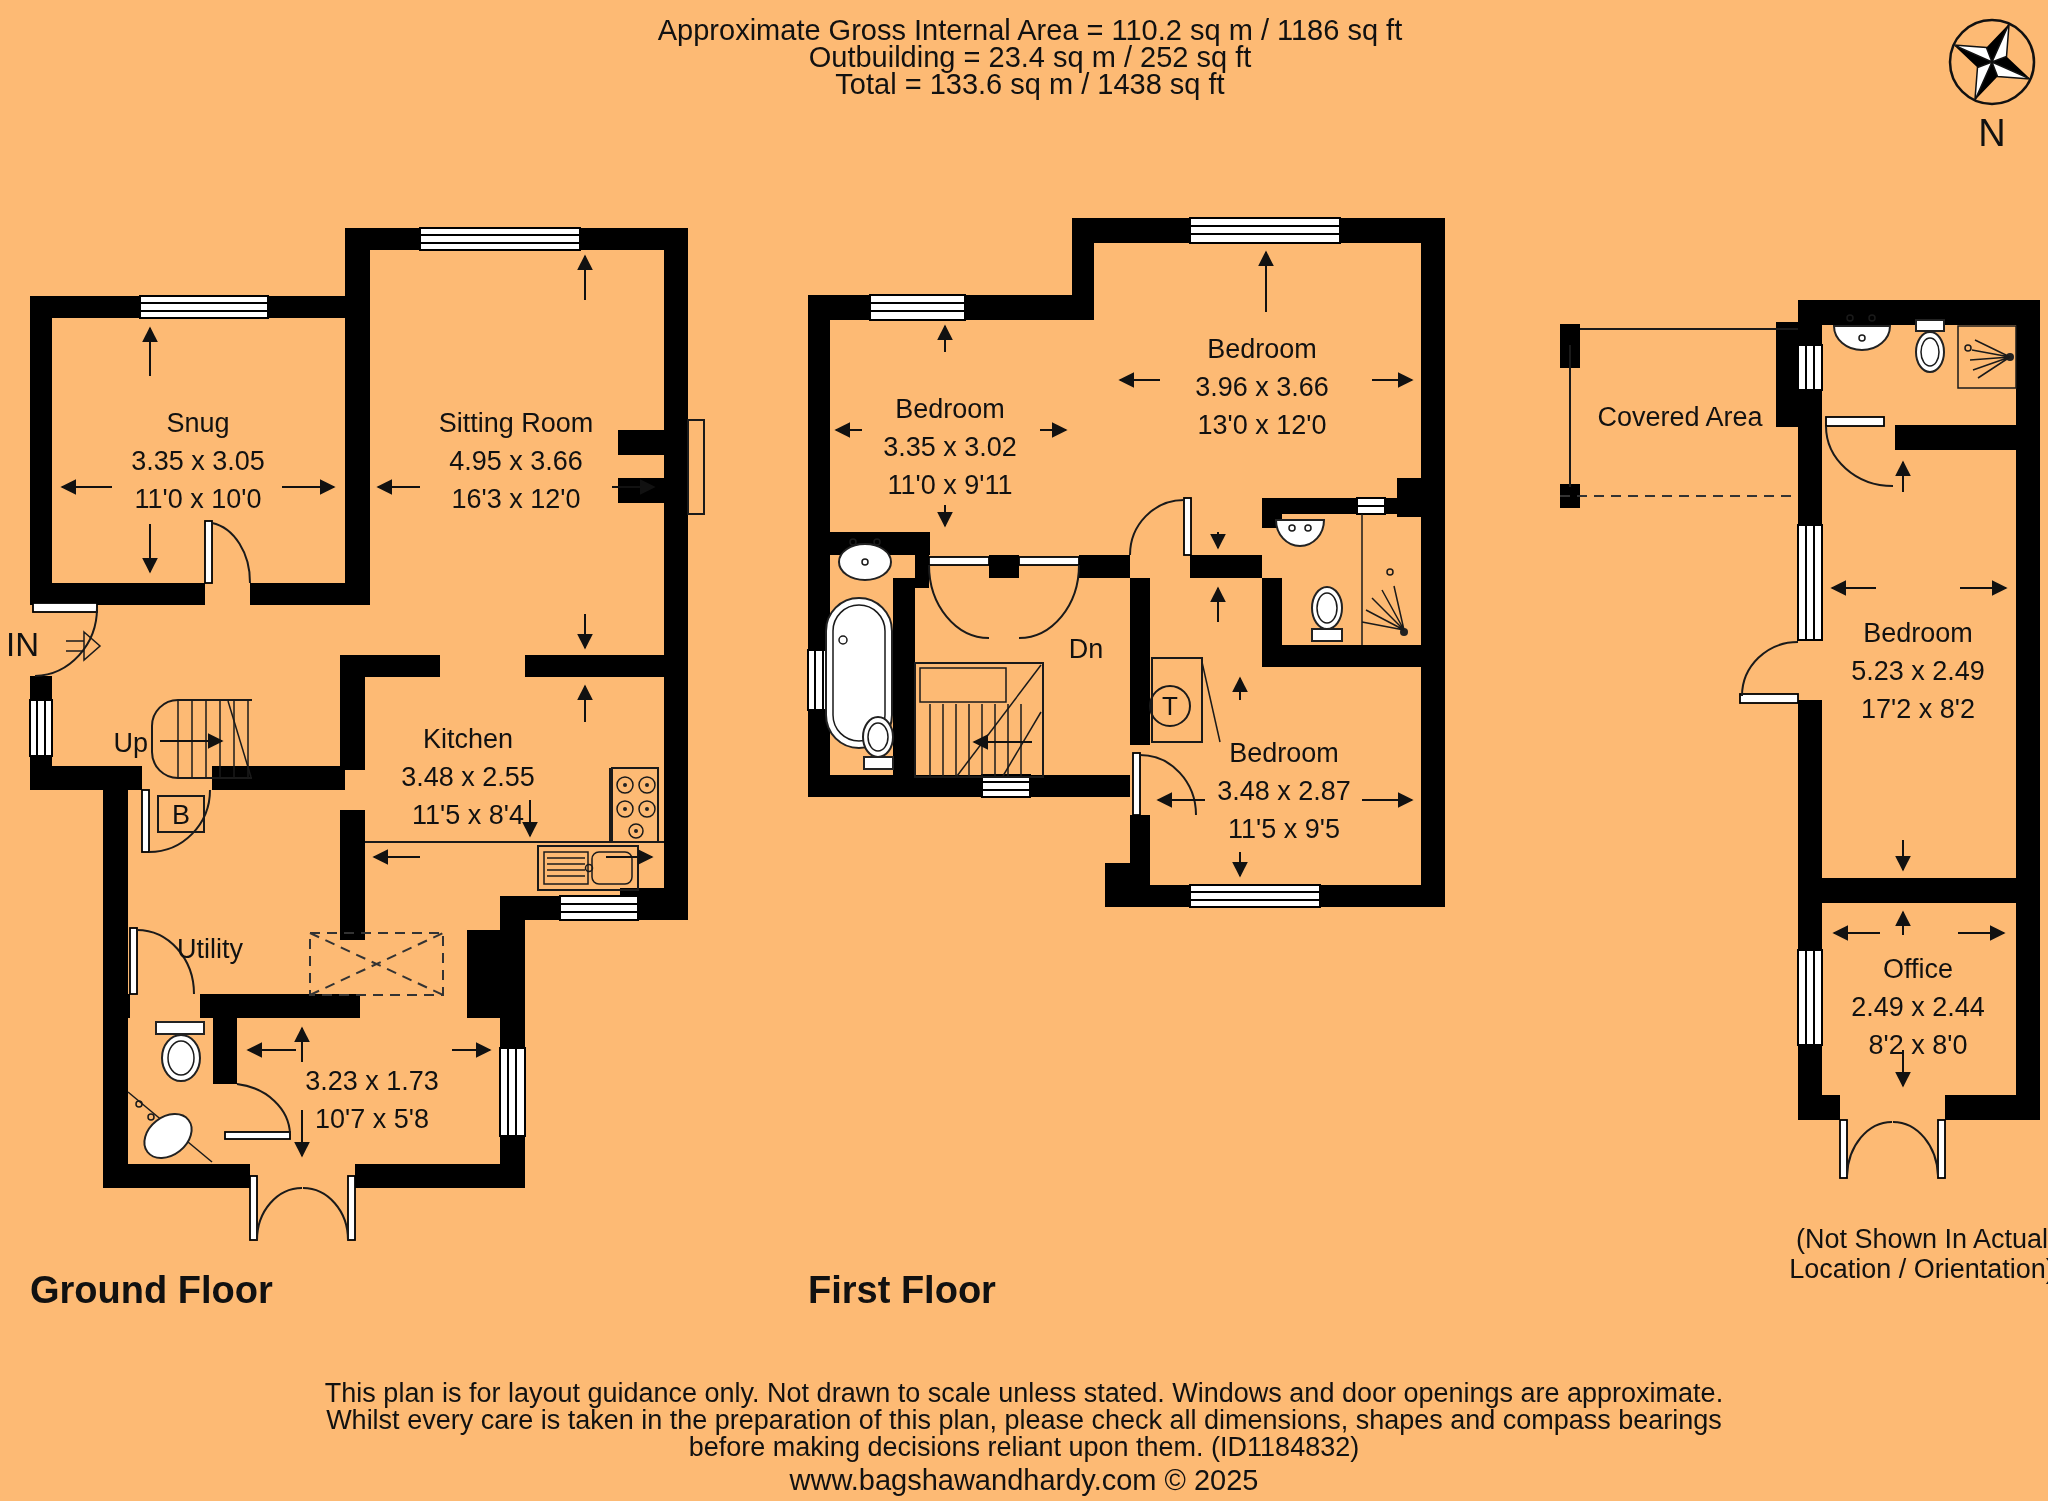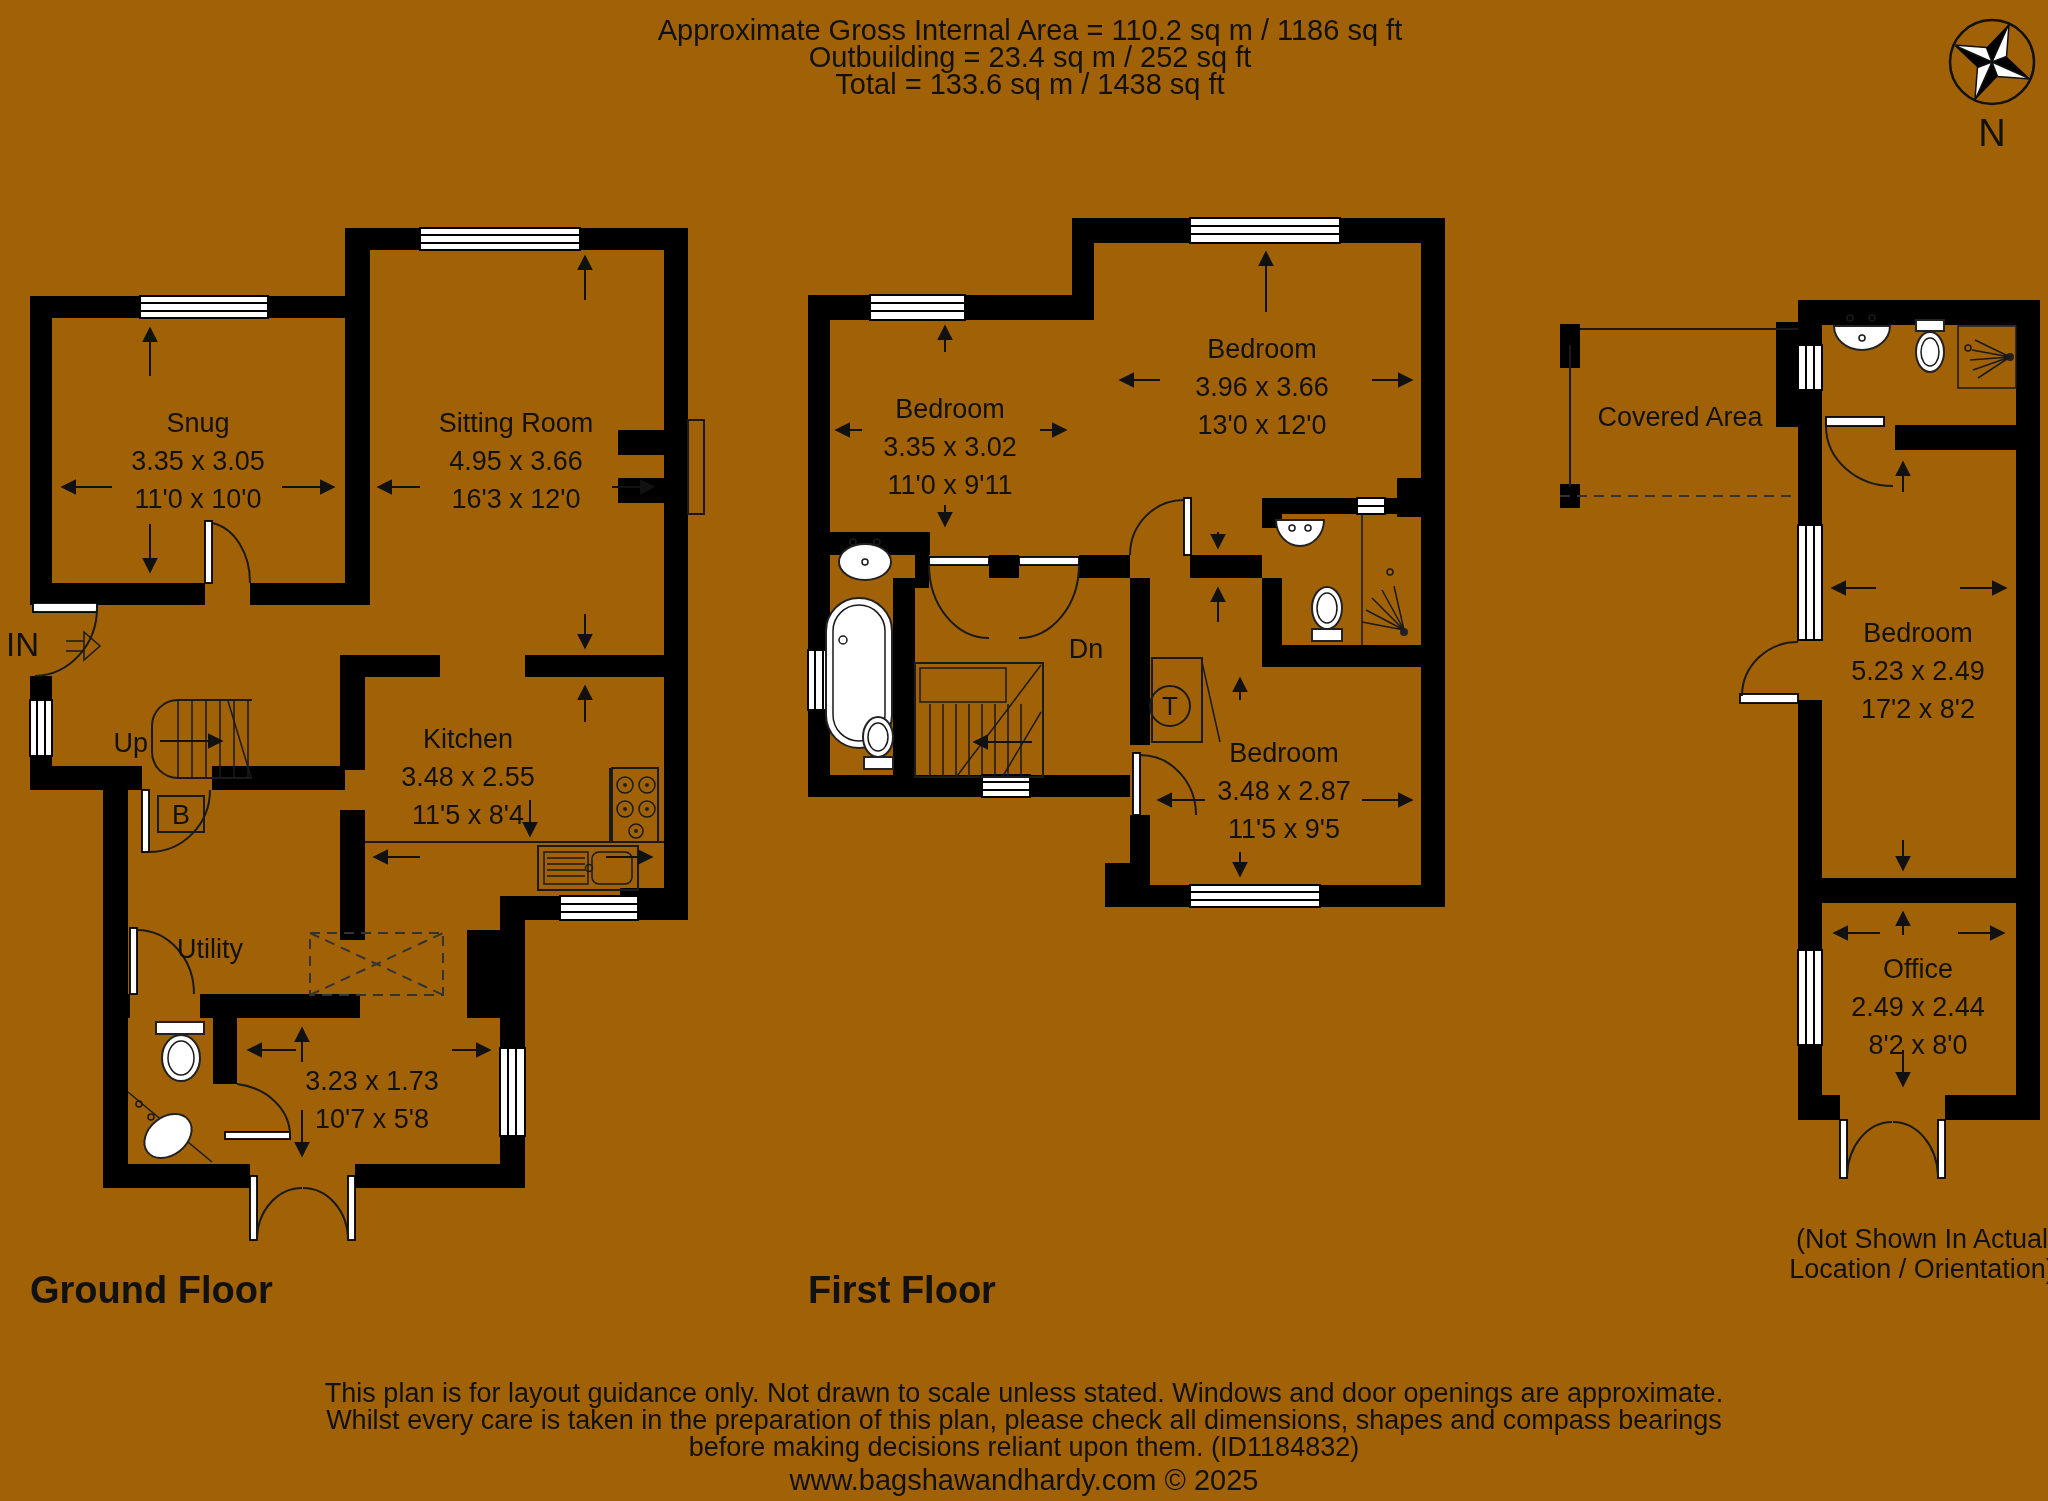--- a/index.html
+++ b/index.html
@@ -1,16 +1,16 @@
 <!DOCTYPE html>
 <html><head>
 <meta charset="utf-8">
 <style>
   html,body { margin:0; padding:0; background:#ffffff; }
-  .canvas { position:relative; width:2048px; height:1501px; background:#a16207; overflow:hidden; }
+  .canvas { position:relative; width:2048px; height:1501px; background:#fdba74; overflow:hidden; }
   svg { display:block; }
   .t { font-family:"Liberation Sans", sans-serif; fill:#111111; }
   .hdr { font-size:29px; text-anchor:middle; }
   .room { font-size:27px; text-anchor:middle; }
   .small { font-size:27px; }
   .floorlbl { font-size:38px; font-weight:bold; text-anchor:start; }
   .note { font-size:27px; text-anchor:middle; }
   .foot { font-size:27px; text-anchor:middle; }
   .credit { font-size:29px; text-anchor:middle; }
   .wall { fill:#000000; stroke:none; }

